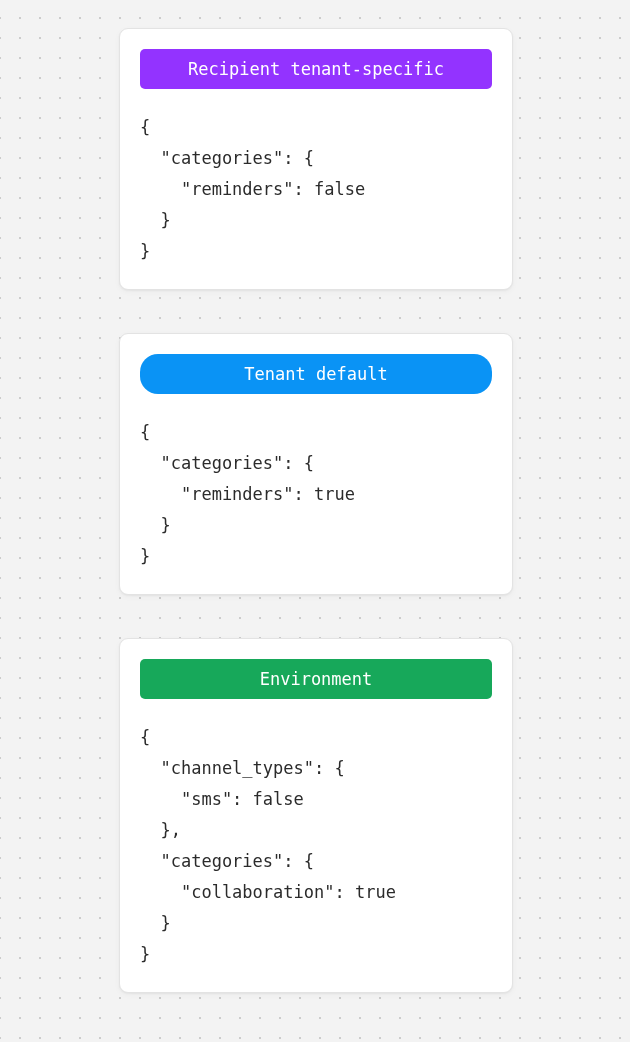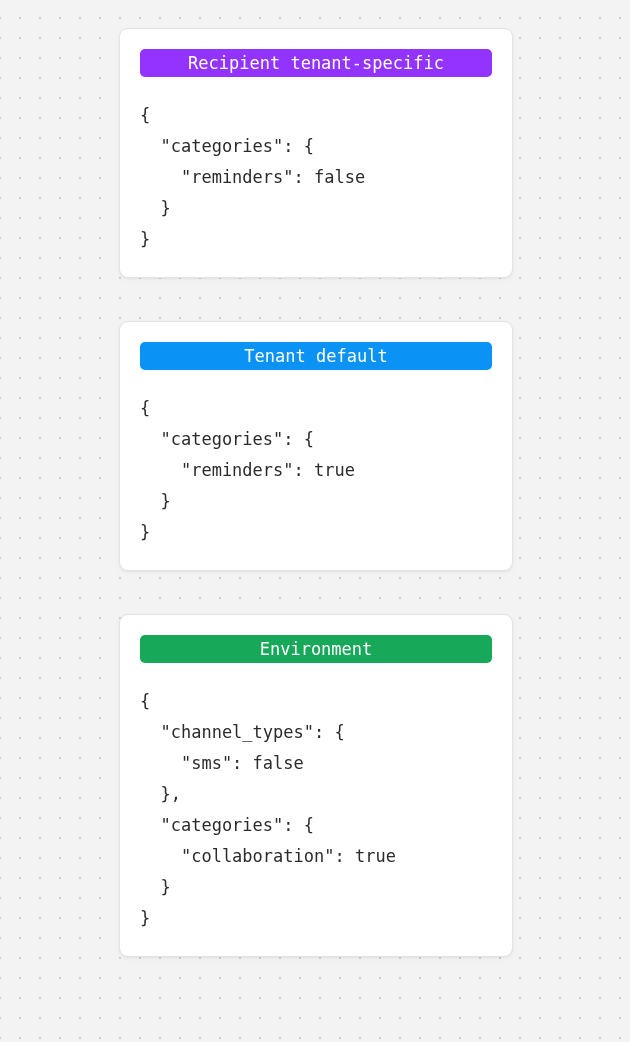--- a/index.html
+++ b/index.html
@@ -34,21 +34,21 @@
     background: #ffffff;
     border: 1px solid #e3e3e3;
     border-radius: 9px;
     box-shadow: 0 1px 2px rgba(0,0,0,0.045), 0 2px 6px rgba(0,0,0,0.035);
     padding: 20px 20px 22px 20px;
     margin-bottom: 43px;
   }
 
   .card-header {
     box-sizing: border-box;
-    height: 28px;
+    height: 40px;
     border-radius: 5px;
     display: flex;
     align-items: center;
     justify-content: center;
     color: #ffffff;
     font-family: "DejaVu Sans Mono", "Liberation Mono", monospace;
     font-size: 17px;
     line-height: 1;
     letter-spacing: 0px;
     white-space: nowrap;
@@ -79,21 +79,21 @@
   <div class="card">
     <div class="card-header" style="background-color: rgb(147, 51, 255);">Recipient tenant-specific</div>
     <pre class="card-body">{
   "categories": {
     "reminders": false
   }
 }</pre>
   </div>
 
   <div class="card">
-    <div class="card-header" style="background-color: rgb(10, 147, 245);">Tenant default</div>
+    <div class="card-header" style="background-color: rgb(10, 147, 245); border-radius: 18px;">Tenant default</div>
     <pre class="card-body">{
   "categories": {
     "reminders": true
   }
 }</pre>
   </div>
 
   <div class="card">
     <div class="card-header" style="background-color: rgb(23, 168, 90); text-align: center;">Environment</div>
     <pre class="card-body">{

